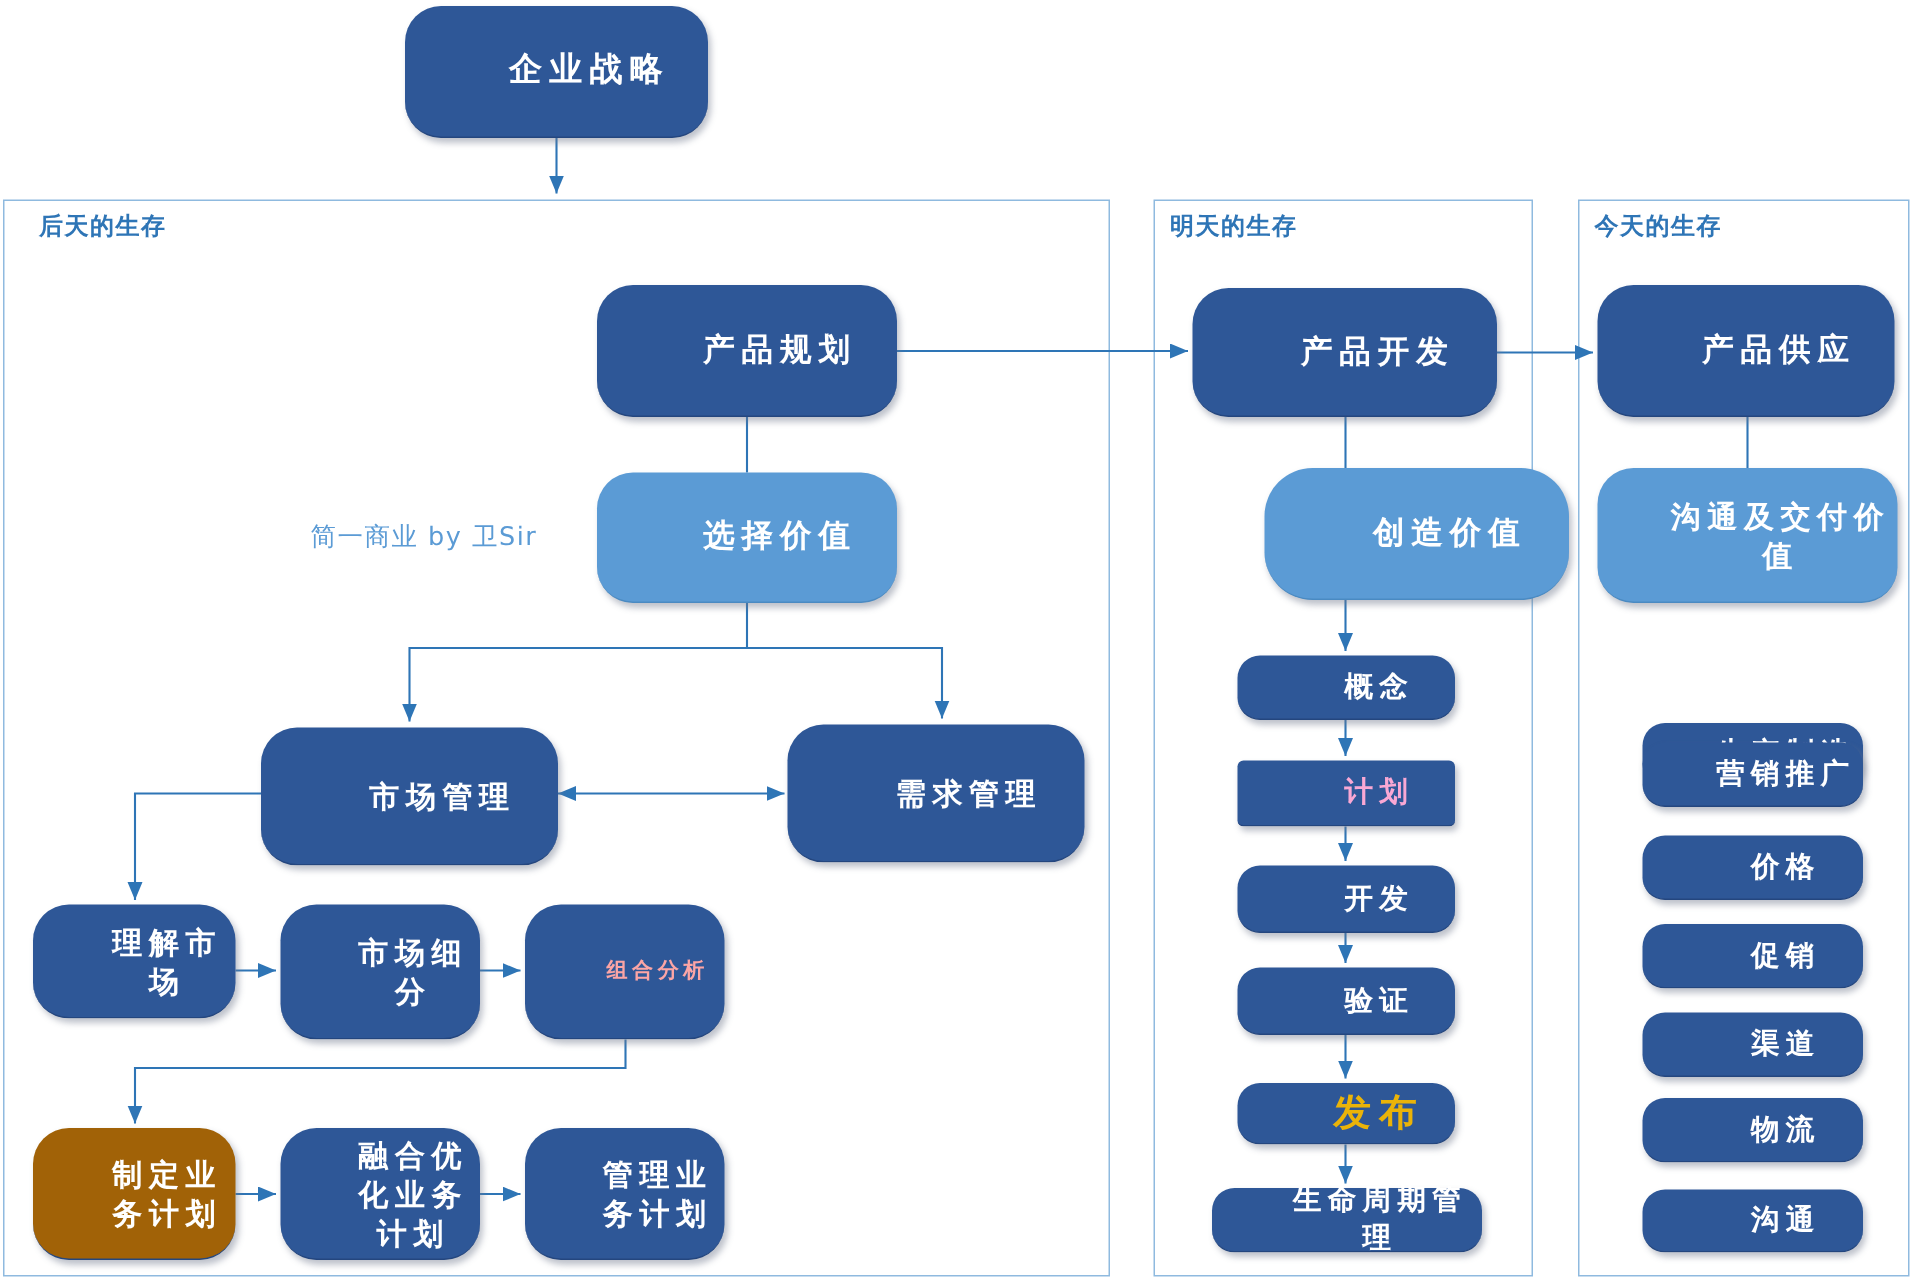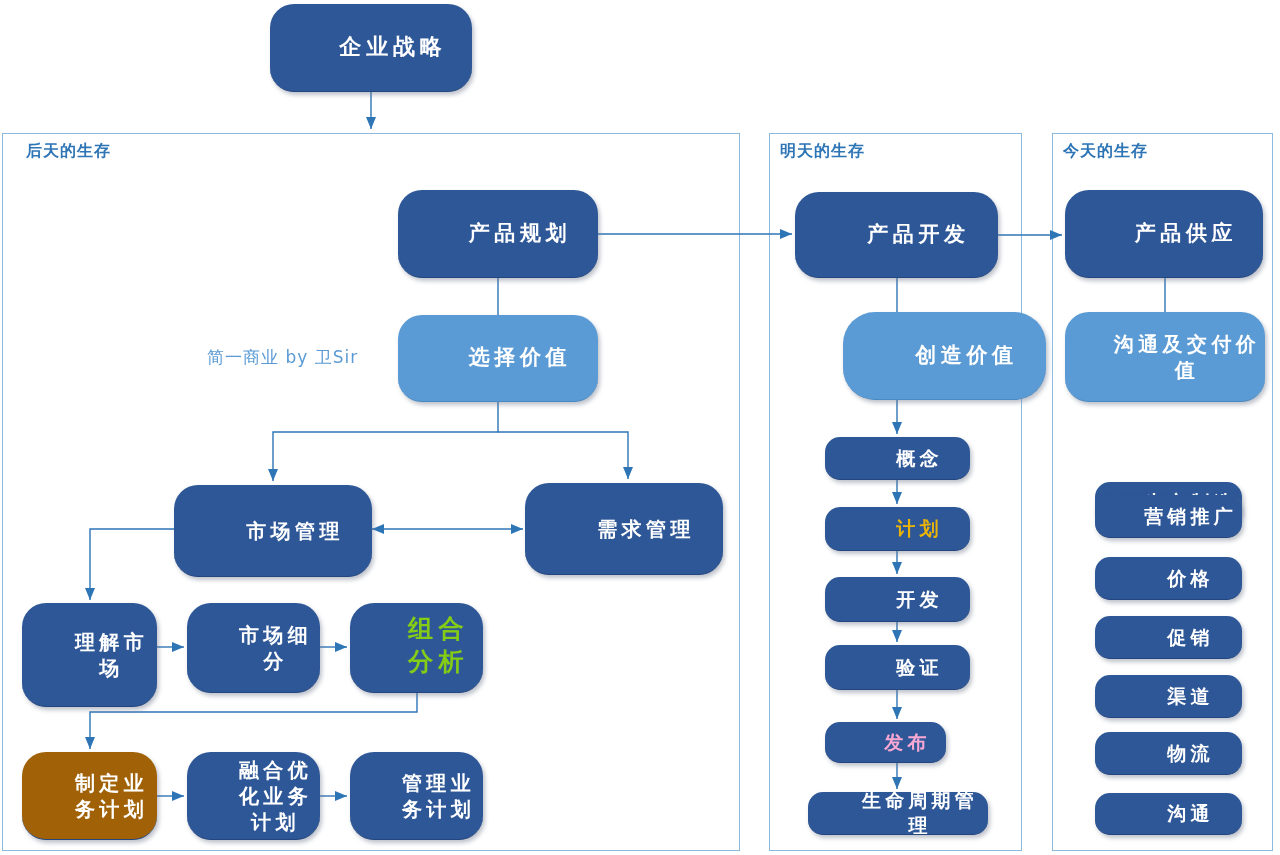--- a/index.html
+++ b/index.html
@@ -73,33 +73,33 @@
       <div class="section" style="left: 1052px; top: 133px; width: 221px; height: 718px; border-color: rgb(143, 186, 223);">
         <span class="section-label" style="color: rgb(46, 117, 182);">今天的生存</span>
       </div>
     </div>
   <div id="nodes-layer">
       <div class="node dark" style="left: 270px; top: 4px; width: 202px; height: 88px; font-size: 22px; border-radius: 24px; background: rgb(46, 87, 151); color: rgb(255, 255, 255);">企业战略</div>
       <div class="node dark" style="left: 398px; top: 190px; width: 200px; height: 88px; font-size: 21px; border-radius: 24px; background: rgb(46, 87, 151); color: rgb(255, 255, 255);">产品规划</div>
       <div class="node light" style="left: 398px; top: 315px; width: 200px; height: 87px; font-size: 21px; border-radius: 24px; background: rgb(91, 155, 213); color: rgb(255, 255, 255);">选择价值</div>
       <div class="node dark" style="left: 174px; top: 485px; width: 198px; height: 92px; font-size: 20px; border-radius: 24px; background: rgb(46, 87, 151); color: rgb(255, 255, 255);">市场管理</div>
       <div class="node dark" style="left: 525px; top: 483px; width: 198px; height: 92px; font-size: 20px; border-radius: 24px; background: rgb(46, 87, 151); color: rgb(255, 255, 255);">需求管理</div>
-      <div class="node dark" style="left: 22px; top: 603px; width: 135px; height: 104px; font-size: 20px; border-radius: 24px; background: rgb(46, 87, 151); color: rgb(255, 255, 255);">理解市场</div>
+      <div class="node dark" style="left: 22px; top: 603px; width: 135px; height: 76px; font-size: 20px; border-radius: 24px; background: rgb(46, 87, 151); color: rgb(255, 255, 255);">理解市场</div>
       <div class="node dark" style="left: 187px; top: 603px; width: 133px; height: 90px; font-size: 20px; border-radius: 24px; background: rgb(46, 87, 151); color: rgb(255, 255, 255);">市场细分</div>
-      <div class="node dark" style="left: 350px; top: 603px; width: 133px; height: 90px; font-size: 25px; border-radius: 24px; background: rgb(46, 87, 151); color: #84cc16; font-family: Liberation Mono, monospace;">组合分析</div>
+      <div class="node dark" style="left: 350px; top: 603px; width: 133px; height: 90px; font-size: 14px; border-radius: 24px; background: rgb(46, 87, 151); color: #fca5a5;">组合分析</div>
       <div class="node dark" style="left: 22px; top: 752px; width: 135px; height: 88px; font-size: 20px; border-radius: 24px; background: #a16207; color: rgb(255, 255, 255);">制定业务计划</div>
       <div class="node dark" style="left: 187px; top: 752px; width: 133px; height: 88px; font-size: 20px; border-radius: 24px; background: rgb(46, 87, 151); color: rgb(255, 255, 255);">融合优化业务计划</div>
       <div class="node dark" style="left: 350px; top: 752px; width: 133px; height: 88px; font-size: 20px; border-radius: 24px; background: rgb(46, 87, 151); color: rgb(255, 255, 255);">管理业务计划</div>
       <div class="node dark" style="left: 795px; top: 192px; width: 203px; height: 86px; font-size: 21px; border-radius: 24px; background: rgb(46, 87, 151); color: rgb(255, 255, 255);">产品开发</div>
       <div class="node light" style="left: 795px; top: 312px; width: 203px; height: 88px; font-size: 21px; border-radius: 32px; background: rgb(91, 155, 213); color: rgb(255, 255, 255); margin-left: 48px;">创造价值</div>
       <div class="node dark" style="left: 825px; top: 437px; width: 145px; height: 43px; font-size: 19px; border-radius: 15px; background: rgb(46, 87, 151); color: rgb(255, 255, 255);">概念</div>
-      <div class="node dark" style="left: 825px; top: 507px; width: 145px; height: 44px; font-size: 19px; border-radius: 15px; background: rgb(46, 87, 151); color: #eab308;">计划</div>
+      <div class="node dark" style="left: 825px; top: 507px; width: 145px; height: 44px; font-size: 19px; border-radius: 4px; background: rgb(46, 87, 151); color: #f9a8d4;">计划</div>
       <div class="node dark" style="left: 825px; top: 577px; width: 145px; height: 45px; font-size: 19px; border-radius: 15px; background: rgb(46, 87, 151); color: rgb(255, 255, 255);">开发</div>
       <div class="node dark" style="left: 825px; top: 645px; width: 145px; height: 45px; font-size: 19px; border-radius: 15px; background: rgb(46, 87, 151); color: rgb(255, 255, 255);">验证</div>
-      <div class="node dark" style="left: 825px; top: 722px; width: 121px; height: 41px; font-size: 19px; border-radius: 15px; background: rgb(46, 87, 151); color: #f9a8d4;">发布</div>
+      <div class="node dark" style="left: 825px; top: 722px; width: 145px; height: 41px; font-size: 25px; border-radius: 15px; background: rgb(46, 87, 151); color: #eab308;">发布</div>
       <div class="node dark" style="left: 808px; top: 792px; width: 180px; height: 43px; font-size: 19px; border-radius: 15px; background: rgb(46, 87, 151); color: rgb(255, 255, 255);">生命周期管理</div>
       <div class="node dark" style="left: 1065px; top: 190px; width: 198px; height: 88px; font-size: 21px; border-radius: 24px; background: rgb(46, 87, 151); color: rgb(255, 255, 255);">产品供应</div>
       <div class="node light" style="left: 1065px; top: 312px; width: 200px; height: 90px; font-size: 20px; border-radius: 24px; background: rgb(91, 155, 213); color: rgb(255, 255, 255);">沟通及交付价值</div>
       <div class="node dark" style="left: 1095px; top: 438px; width: 147px; height: 42px; font-size: 19px; border-radius: 15px; background: rgb(46, 87, 151); color: rgb(255, 255, 255); margin-top: 44px;">生产制造</div>
       <div class="node dark" style="left: 1095px; top: 495px; width: 147px; height: 43px; font-size: 19px; border-radius: 15px; background: rgb(46, 87, 151); color: rgb(255, 255, 255);">营销推广</div>
       <div class="node dark" style="left: 1095px; top: 557px; width: 147px; height: 43px; font-size: 19px; border-radius: 15px; background: rgb(46, 87, 151); color: rgb(255, 255, 255);">价格</div>
       <div class="node dark" style="left: 1095px; top: 616px; width: 147px; height: 43px; font-size: 19px; border-radius: 15px; background: rgb(46, 87, 151); color: rgb(255, 255, 255);">促销</div>
       <div class="node dark" style="left: 1095px; top: 675px; width: 147px; height: 43px; font-size: 19px; border-radius: 15px; background: rgb(46, 87, 151); color: rgb(255, 255, 255);">渠道</div>
       <div class="node dark" style="left: 1095px; top: 732px; width: 147px; height: 43px; font-size: 19px; border-radius: 15px; background: rgb(46, 87, 151); color: rgb(255, 255, 255);">物流</div>
       <div class="node dark" style="left: 1095px; top: 793px; width: 147px; height: 42px; font-size: 19px; border-radius: 15px; background: rgb(46, 87, 151); color: rgb(255, 255, 255);">沟通</div>

